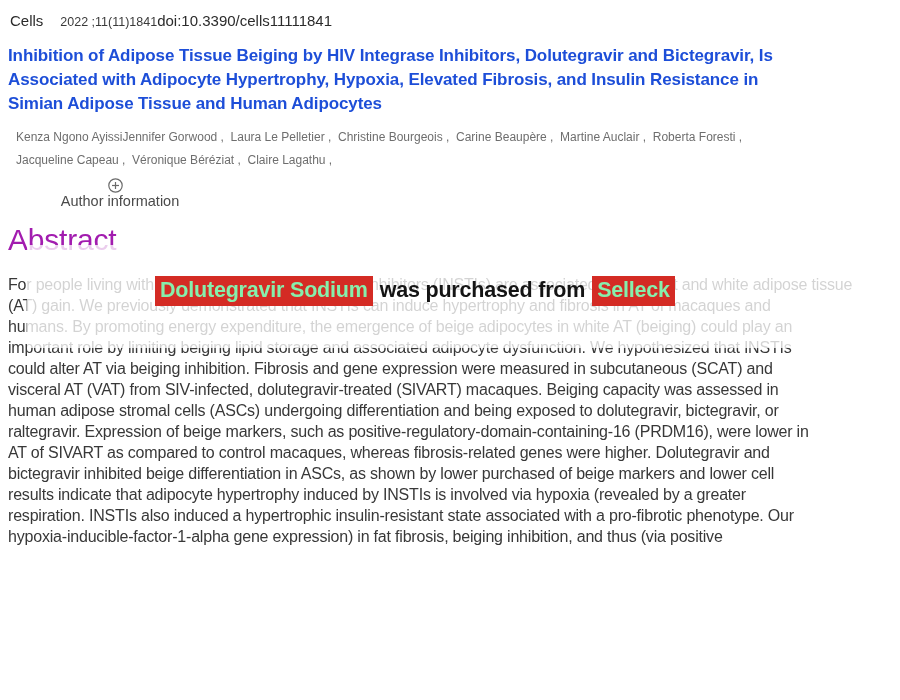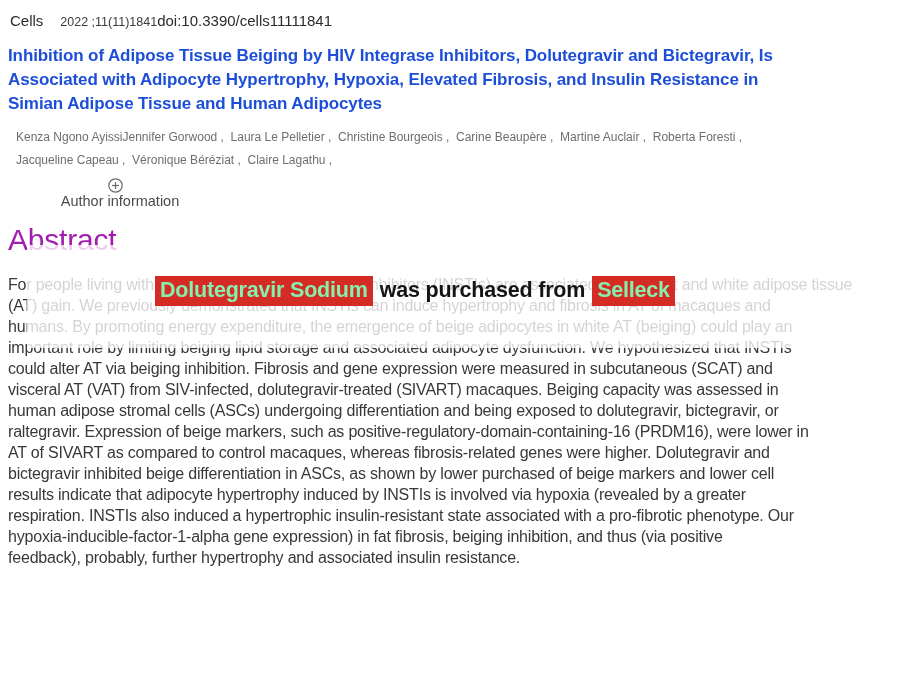--- a/index.html
+++ b/index.html
@@ -121,21 +121,20 @@
     <span class="bline">important role by limiting beiging lipid storage and associated adipocyte dysfunction. We hypothesized that INSTIs</span>
     <span class="bline">could alter AT via beiging inhibition. Fibrosis and gene expression were measured in subcutaneous (SCAT) and</span>
     <span class="bline">visceral AT (VAT) from SIV-infected, dolutegravir-treated (SIVART) macaques. Beiging capacity was assessed in</span>
     <span class="bline">human adipose stromal cells (ASCs) undergoing differentiation and being exposed to dolutegravir, bictegravir, or</span>
     <span class="bline">raltegravir. Expression of beige markers, such as positive-regulatory-domain-containing-16 (PRDM16), were lower in</span>
     <span class="bline">AT of SIVART as compared to control macaques, whereas fibrosis-related genes were higher. Dolutegravir and</span>
     <span class="bline">bictegravir inhibited beige differentiation in ASCs, as shown by lower purchased of beige markers and lower cell</span>
     <span class="bline">results indicate that adipocyte hypertrophy induced by INSTIs is involved via hypoxia (revealed by a greater</span>
     <span class="bline">respiration. INSTIs also induced a hypertrophic insulin-resistant state associated with a pro-fibrotic phenotype. Our</span>
     <span class="bline">hypoxia-inducible-factor-1-alpha gene expression) in fat fibrosis, beiging inhibition, and thus (via positive</span>
-    <span class="bline">feedback), probably, further hypertrophy and associated insulin resistance.</span>
   </div>
 
   <div class="overlay"></div>
 
   <div class="banner">
     <span class="hl">Dolutegravir Sodium</span>
     <span class="mid">was purchased from</span>
     <span class="hl">Selleck</span>
   </div>
 

